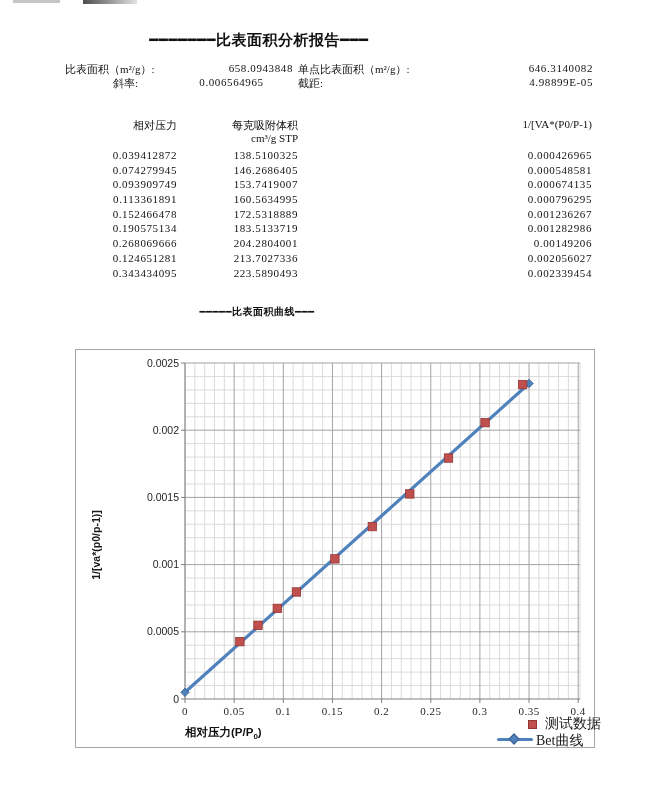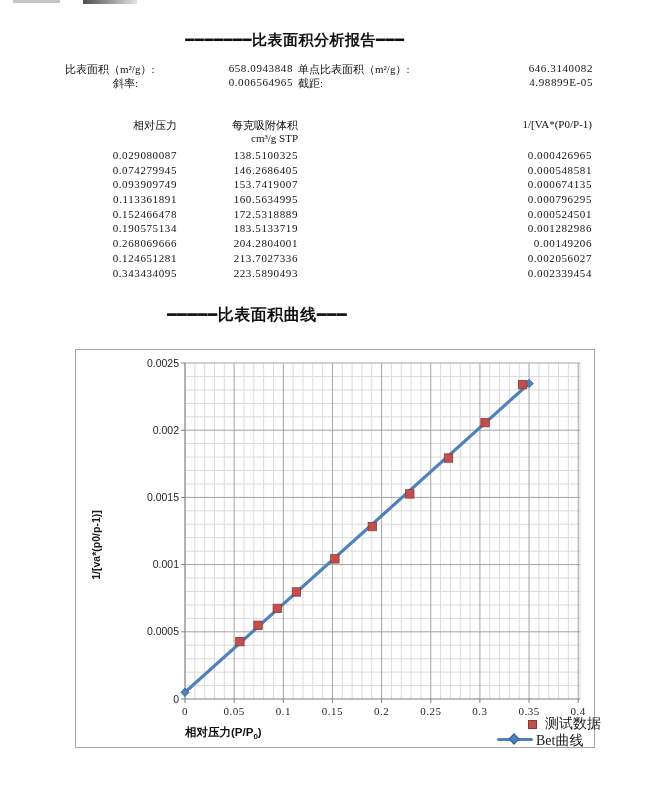--- a/index.html
+++ b/index.html
@@ -3,22 +3,22 @@
 <meta charset="utf-8">
 <style>
   html,body{margin:0;padding:0;background:#fff;}
   .page{
     position:relative;width:650px;height:799px;background:#ffffff;overflow:hidden;
     font-family:"Liberation Serif","DejaVu Serif",serif;color:#111;
   }
   .abs{position:absolute;}
   .topbar1{left:13px;top:0;width:47px;height:3px;background:#c6c6c6;}
   .topbar2{left:83px;top:0;width:54px;height:4px;background:linear-gradient(to right,#4d4d4d,#e2e2e2);}
-  .doc-title{left:0;top:31px;width:518px;text-align:center;font-size:15px;font-weight:bold;letter-spacing:.5px;padding-left:36px;}
-  .sec-title{left:0;top:305px;width:514px;text-align:center;font-size:16px;font-weight:bold;letter-spacing:.5px;}
+  .doc-title{left:0;top:31px;width:518px;text-align:center;font-size:15px;font-weight:bold;letter-spacing:.5px;}
+  .sec-title{left:0;top:305px;width:514px;text-align:center;font-size:10px;font-weight:bold;letter-spacing:.5px;}
   .lab{font-size:11px;white-space:nowrap;}
   .num{font-size:11px;letter-spacing:.6px;white-space:nowrap;text-align:right;}
   .hdr{font-size:11px;white-space:nowrap;text-align:right;}
   .tbody{left:65px;top:148px;width:527px;}
   .trow{display:grid;grid-template-columns:112px 121px 294px;height:14.7px;line-height:14.7px;}
   .trow .c{font-size:11px;letter-spacing:.6px;text-align:right;white-space:nowrap;}
   .chart-wrap{left:75px;top:349px;width:520px;height:400px;}
   svg .xtick{font-family:"Liberation Serif","DejaVu Serif",serif;font-size:11px;fill:#262626;letter-spacing:.5px;}
   svg .ytick{font-family:"Liberation Sans","DejaVu Sans",sans-serif;font-size:10.5px;fill:#262626;}
   svg .ytitle{font-family:"Liberation Sans","DejaVu Sans",sans-serif;font-size:10.5px;font-weight:bold;fill:#1a1a1a;}
@@ -40,35 +40,35 @@
 
   <div class="abs doc-title">━━━━━━━比表面积分析报告━━━</div>
 
   <div>
     <span class="abs lab" style="left:65px;top:62px;text-align:right;">比表面积（m²/g）:</span>
     <span class="abs num" style="left:170px;top:62px;width:123px;">658.0943848</span>
     <span class="abs lab" style="left:298px;top:62px;">单点比表面积（m²/g）:</span>
     <span class="abs num" style="left:470px;top:62px;width:123px;">646.3140082</span>
 
     <span class="abs lab" style="left:65px;top:76px;margin-left:48px;">斜率:</span>
-    <span class="abs num" style="left:170px;top:76px;width:123px;">0.006564965</span>
+    <span class="abs num" style="left:170px;top:76px;width:123px;text-align:center;">0.006564965</span>
     <span class="abs lab" style="left:298px;top:76px;">截距:</span>
     <span class="abs num" style="left:470px;top:76px;width:123px;">4.98899E-05</span>
   </div>
 
   <div>
     <span class="abs hdr" style="left:65px;top:118px;width:112px;">相对压力</span>
     <span class="abs hdr" style="left:177px;top:118px;width:121px;">每克吸附体积</span>
     <span class="abs hdr" style="left:177px;top:132px;width:121px;">cm³/g STP</span>
     <span class="abs hdr" style="left:298px;top:118px;width:294px;">1/[VA*(P0/P-1)</span>
   </div>
 
   <div class="abs tbody" id="table-body">
       <div class="trow">
-        <span class="c">0.029080087</span>
+        <span class="c">0.039412872</span>
         <span class="c">138.5100325</span>
         <span class="c">0.000426965</span>
       </div>
       <div class="trow">
         <span class="c">0.074279945</span>
         <span class="c">146.2686405</span>
         <span class="c">0.000548581</span>
       </div>
       <div class="trow">
         <span class="c">0.093909749</span>
@@ -76,21 +76,21 @@
         <span class="c">0.000674135</span>
       </div>
       <div class="trow">
         <span class="c">0.113361891</span>
         <span class="c">160.5634995</span>
         <span class="c">0.000796295</span>
       </div>
       <div class="trow">
         <span class="c">0.152466478</span>
         <span class="c">172.5318889</span>
-        <span class="c">0.000524501</span>
+        <span class="c">0.001236267</span>
       </div>
       <div class="trow">
         <span class="c">0.190575134</span>
         <span class="c">183.5133719</span>
         <span class="c">0.001282986</span>
       </div>
       <div class="trow">
         <span class="c">0.268069666</span>
         <span class="c">204.2804001</span>
         <span class="c">0.00149206</span>

